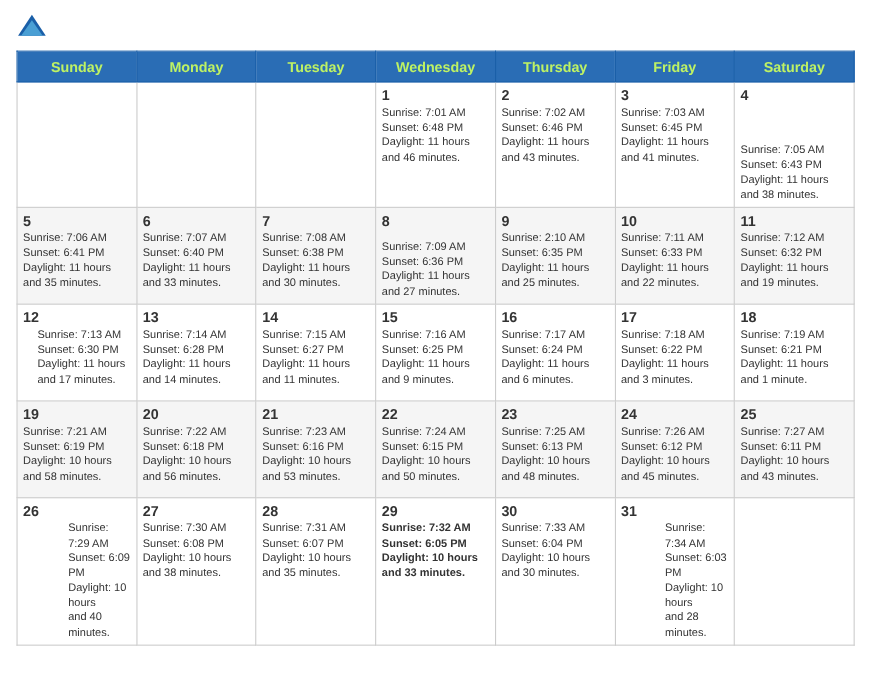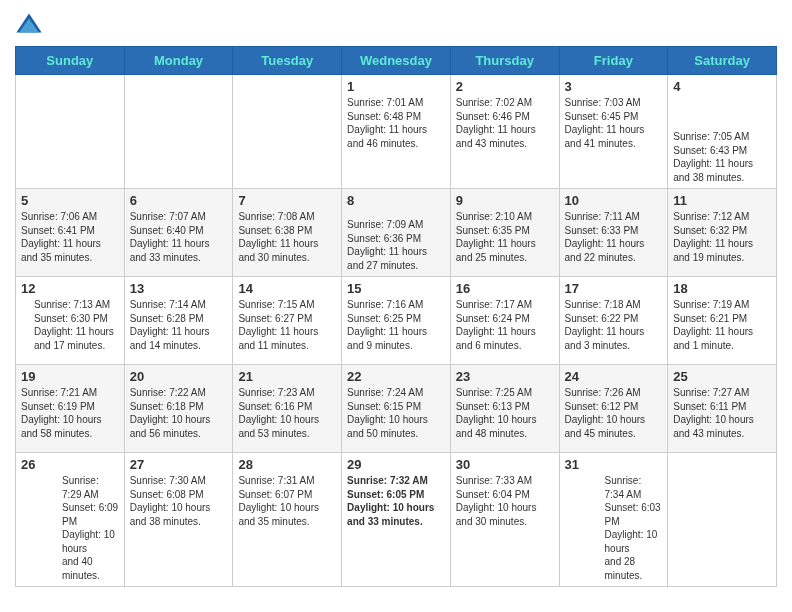--- a/index.html
+++ b/index.html
@@ -52,21 +52,21 @@
       font-size: 16px;
       color: #555;
     }
     table {
       width: 100%;
       border-collapse: collapse;
       table-layout: fixed;
     }
     .day-header {
       background-color: #2a6db5;
-      color: #5eead4;
+      color: #bef264;
       text-align: center;
       font-size: 13px;
       font-weight: bold;
       padding: 6px 2px;
       border: 1px solid #1a5fa8;
     }
     .cal-cell {
       border: 1px solid #ccc;
       vertical-align: top;
       padding: 4px 5px;

